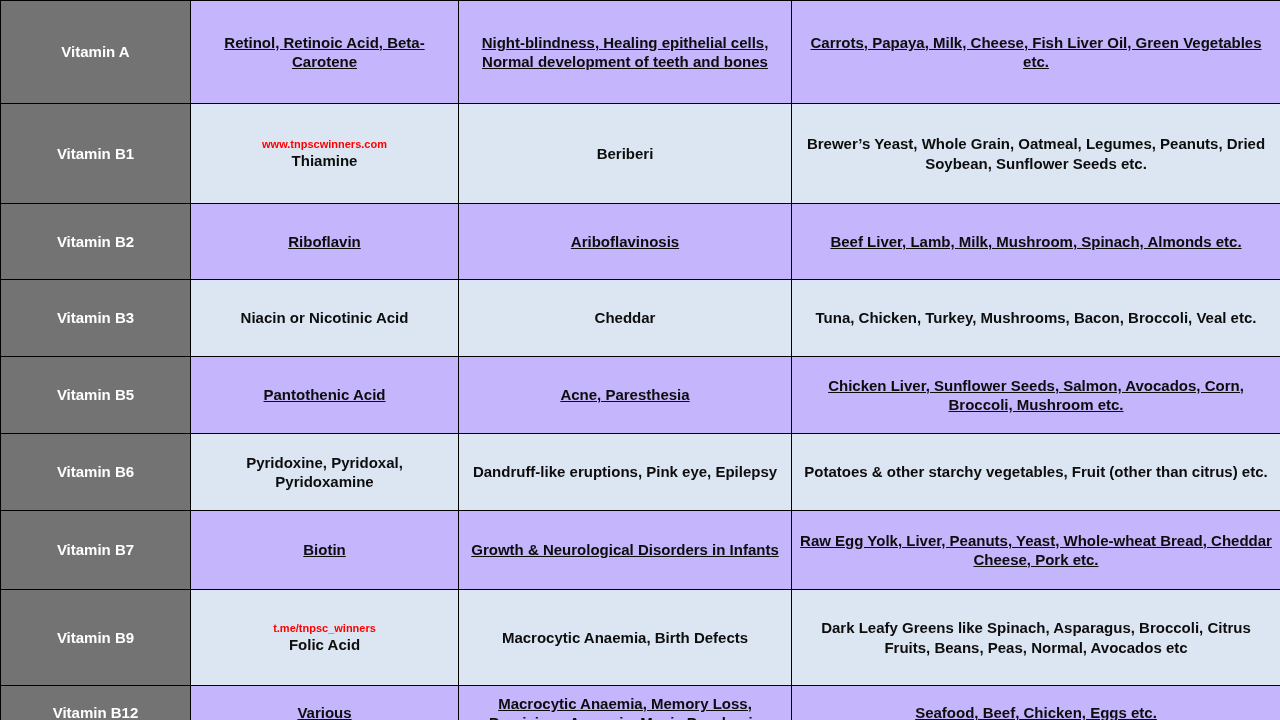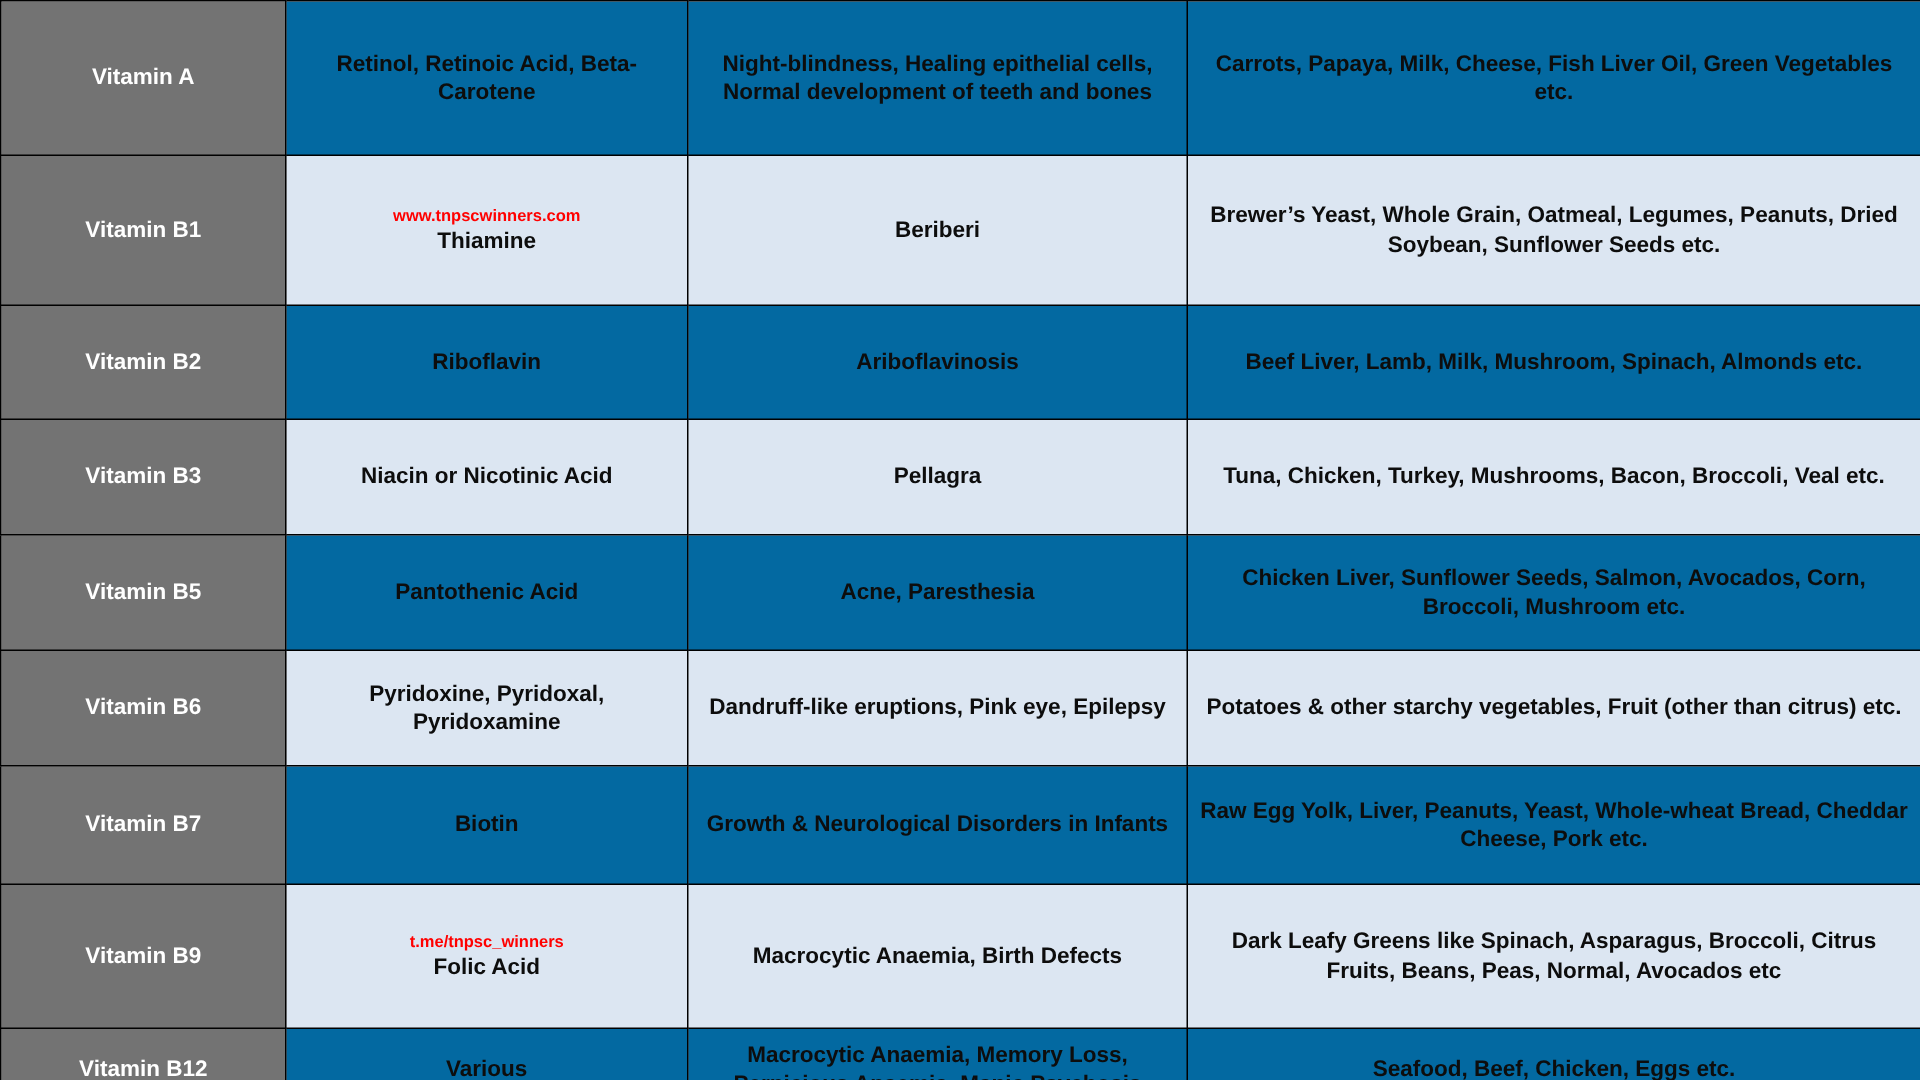--- a/index.html
+++ b/index.html
@@ -39,21 +39,22 @@
     font-size: 15px;
   }
   tr.row-even td.chem,
   tr.row-even td.def,
   tr.row-even td.src {
     background: #dce6f2;
   }
   tr.row-odd td.chem,
   tr.row-odd td.def,
   tr.row-odd td.src {
-    background: #0369a1;
+    background: #c4b5fd;
+    text-decoration: underline;
   }
   td.chem, td.def, td.src { font-weight: bold; }
   td.chem { font-weight: bold; }
   .watermark {
     display: block;
     color: #ff0000;
     font-weight: bold;
     font-size: 11px;
     line-height: 1.3;
   }
@@ -93,21 +94,21 @@
           <span class="rowline">Riboflavin</span>
         </td>
         <td class="def">Ariboflavinosis</td>
         <td class="src">Beef Liver, Lamb, Milk, Mushroom, Spinach, Almonds etc.</td>
       </tr>
       <tr class="row-even" style="height: 77px;">
         <td class="name">Vitamin B3</td>
         <td class="chem">
           <span class="rowline">Niacin or Nicotinic Acid</span>
         </td>
-        <td class="def">Pellagra</td>
+        <td class="def">Cheddar</td>
         <td class="src">Tuna, Chicken, Turkey, Mushrooms, Bacon, Broccoli, Veal etc.</td>
       </tr>
       <tr class="row-odd" style="height: 77px;">
         <td class="name">Vitamin B5</td>
         <td class="chem">
           <span class="rowline">Pantothenic Acid</span>
         </td>
         <td class="def">Acne, Paresthesia</td>
         <td class="src">Chicken Liver, Sunflower Seeds, Salmon, Avocados, Corn, Broccoli, Mushroom etc.</td>
       </tr>

